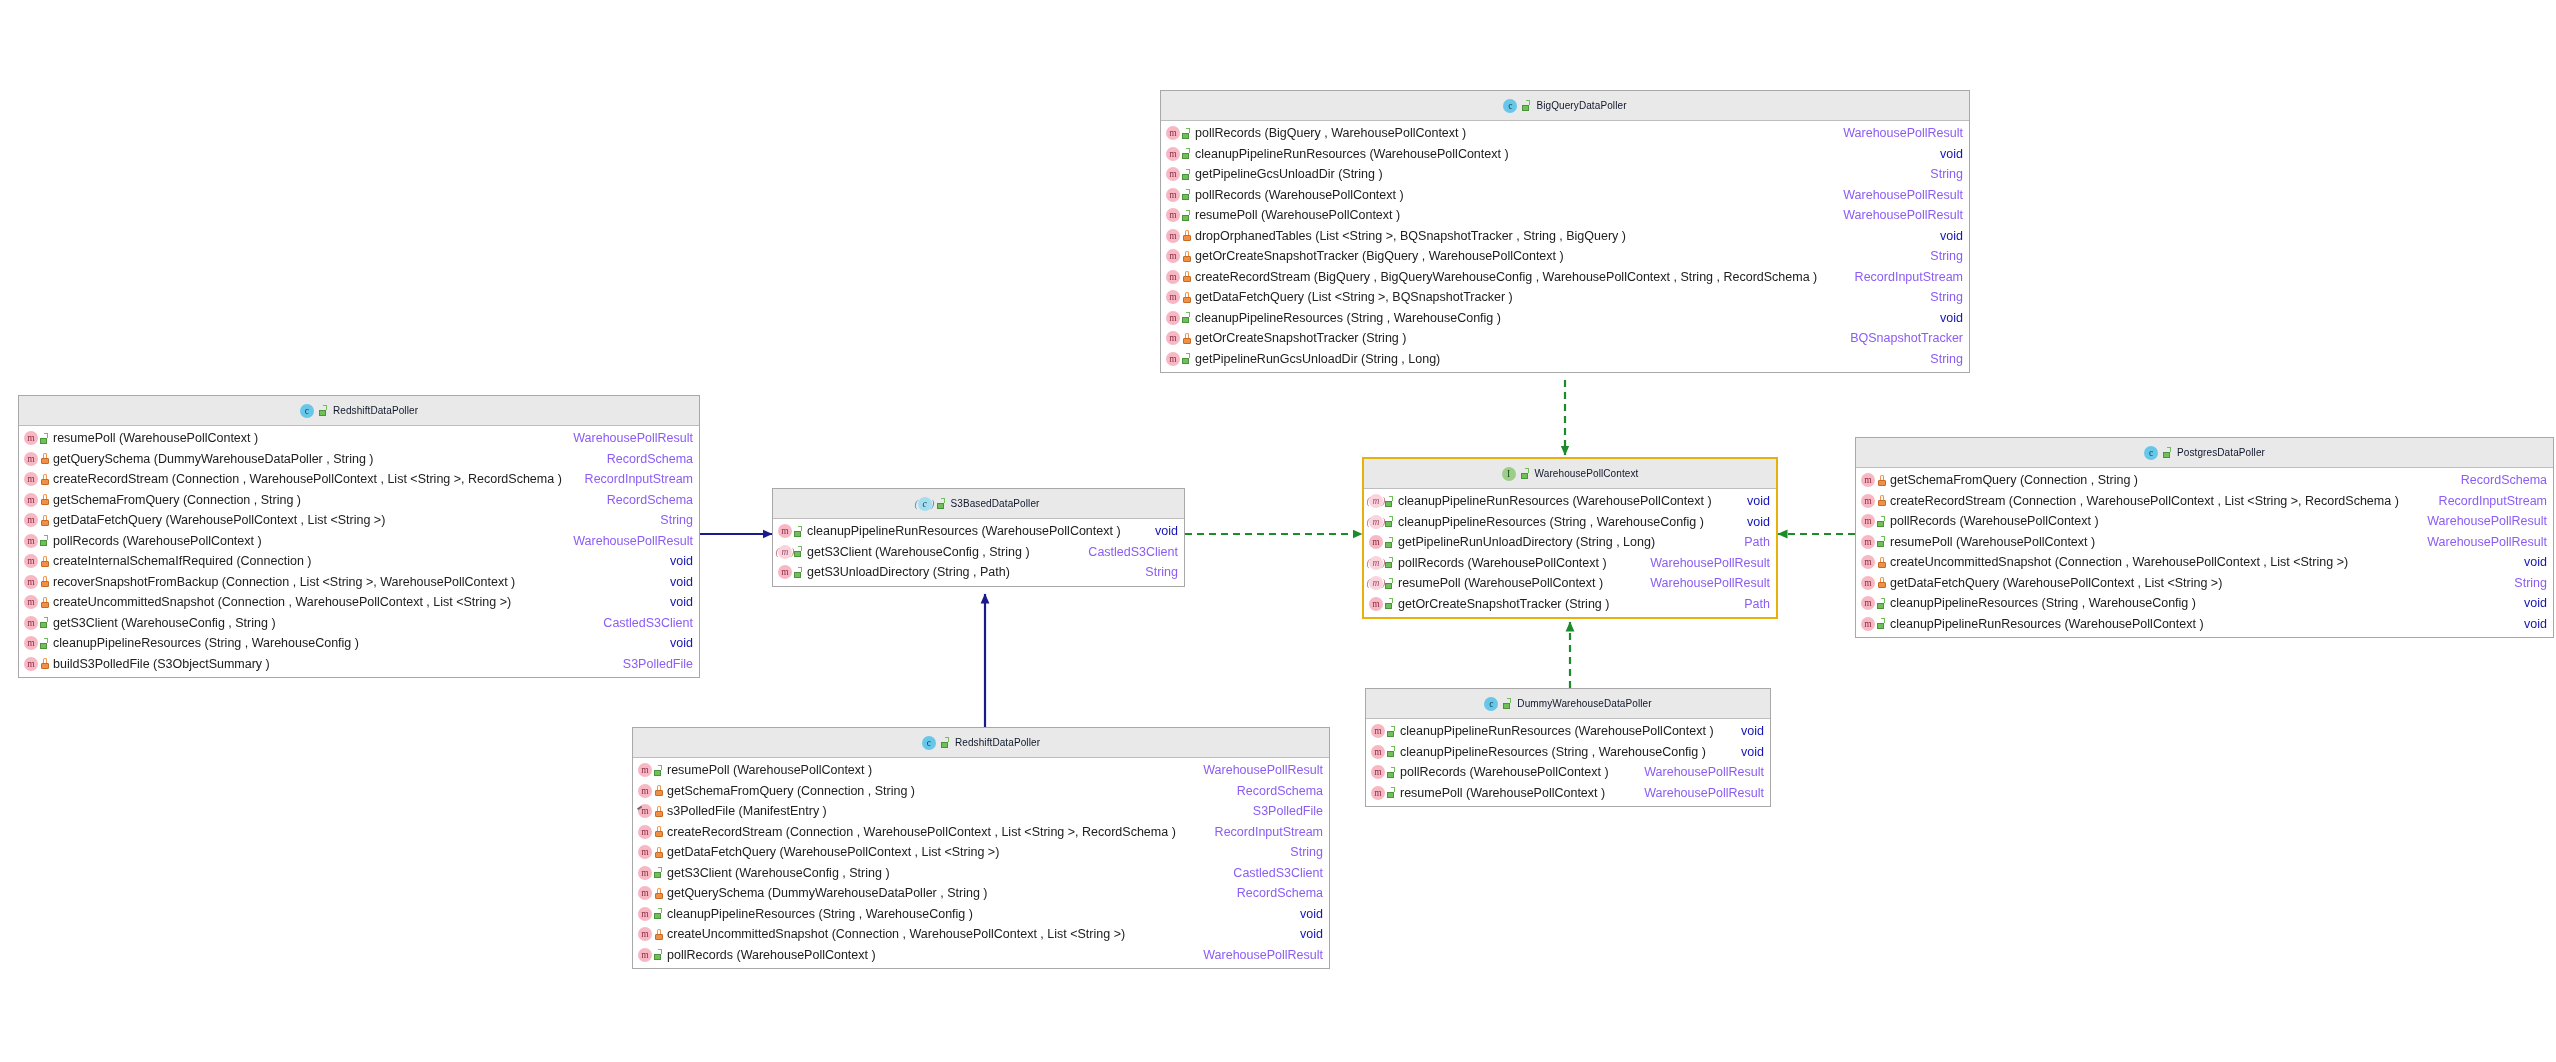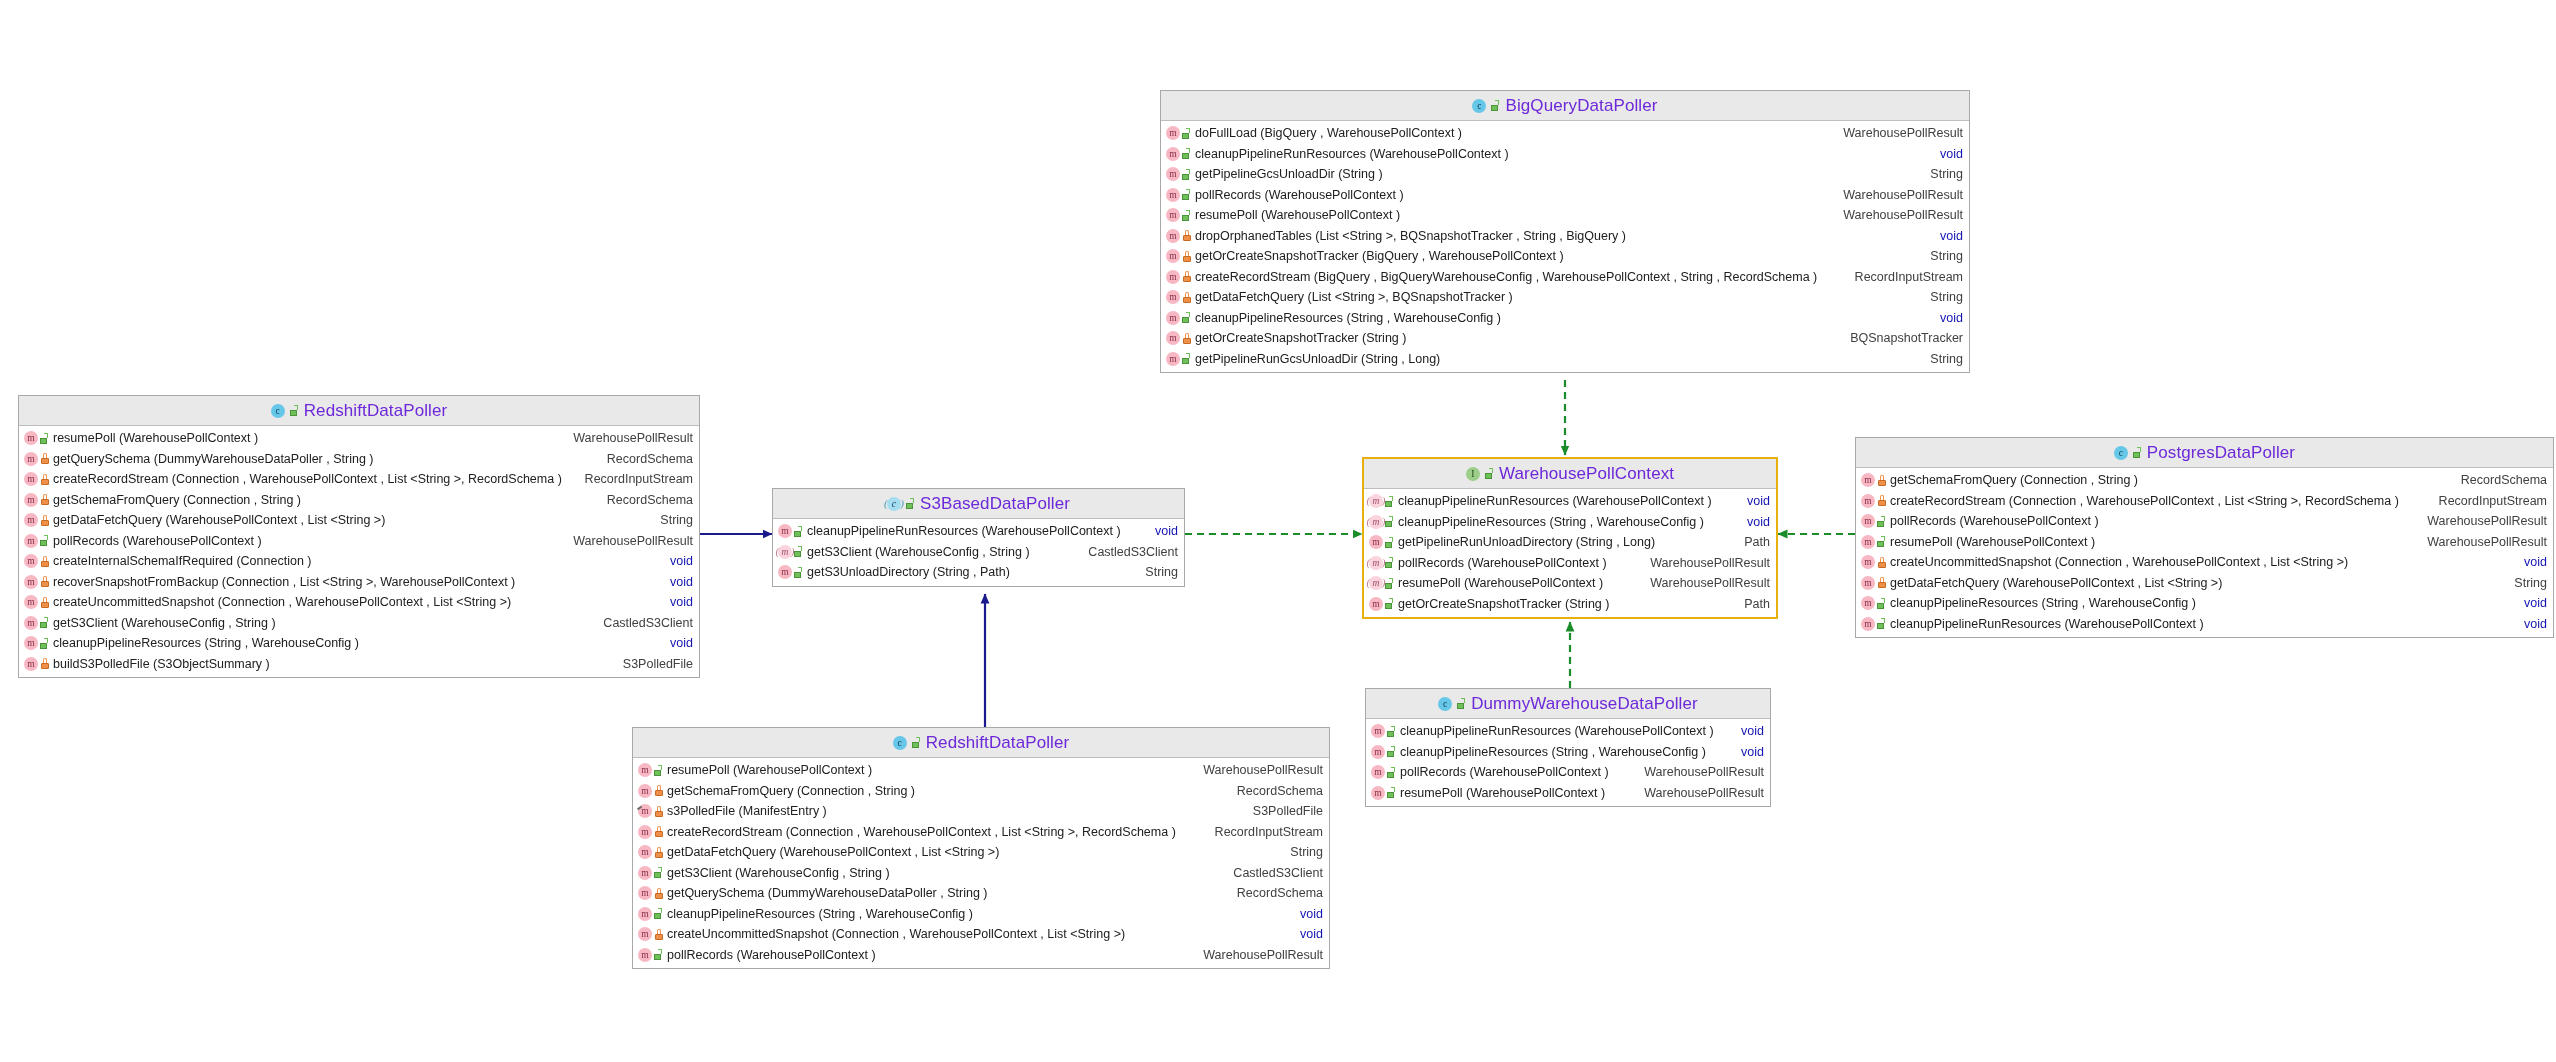--- a/index.html
+++ b/index.html
@@ -27,38 +27,38 @@
     background:#e9e9e9;
     border-bottom:1px solid #bdbdbd;
     height:30px;
     display:flex;
     align-items:center;
     justify-content:center;
     gap:5px;
     box-sizing:border-box;
   }
   .cls-title{
-    font-size:17px;
-    color:#6d28d9;
+    font-size:10px;
+    color:#0f172a;
     letter-spacing:.1px;
     white-space:nowrap;
   }
   .members{padding:2px 0 3px 0;}
   .member{
     display:flex;
     align-items:center;
     height:20.5px;
     padding:0 6px 0 5px;
     white-space:nowrap;
     font-size:12.5px;
     color:#202020;
   }
   .m-icons{display:flex;align-items:center;gap:2px;flex:0 0 auto;margin-right:4px;}
   .m-sig{flex:1 1 auto;overflow:hidden;text-overflow:clip;}
-  .m-type{flex:0 0 auto;padding-left:8px;color:#404040;}
+  .m-type{flex:0 0 auto;padding-left:8px;color:#8b5cf6;}
   .m-type.void{color:#1414b4;font-weight:normal;}
 
   
   .ic{display:inline-block;position:relative;flex:0 0 auto;}
 
   .ic-method{
     width:14px;height:14px;border-radius:50%;
     background:#f7b8c4;
     color:#8a2e46;
     font-size:9.5px;line-height:14px;text-align:center;
@@ -157,21 +157,21 @@
       <span class="ic ic-class">c</span>
       <span class="ic ic-vis public"></span>
       <span class="cls-title">BigQueryDataPoller</span>
     </div>
     <div class="members">
         <div class="member">
           <span class="m-icons">
             <span class="ic ic-method">m</span>
             <span class="ic ic-vis public"></span>
           </span>
-          <span class="m-sig">doFullLoad (BigQuery , WarehousePollContext  )</span>
+          <span class="m-sig">pollRecords (BigQuery , WarehousePollContext  )</span>
           <span class="m-type">WarehousePollResult</span>
         </div>
         <div class="member">
           <span class="m-icons">
             <span class="ic ic-method">m</span>
             <span class="ic ic-vis public"></span>
           </span>
           <span class="m-sig">cleanupPipelineRunResources (WarehousePollContext  )</span>
           <span class="m-type void">void</span>
         </div>

